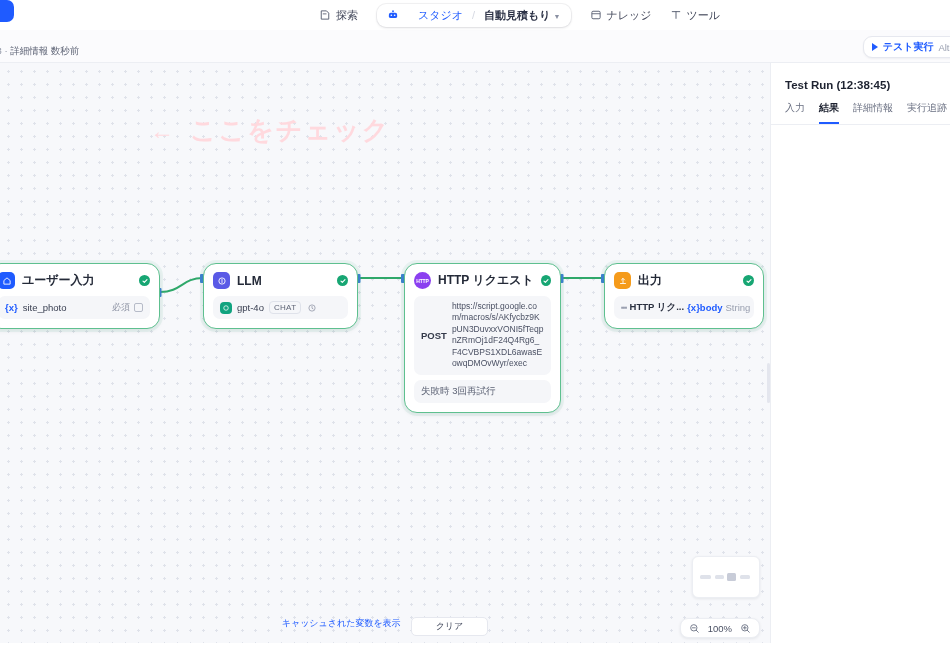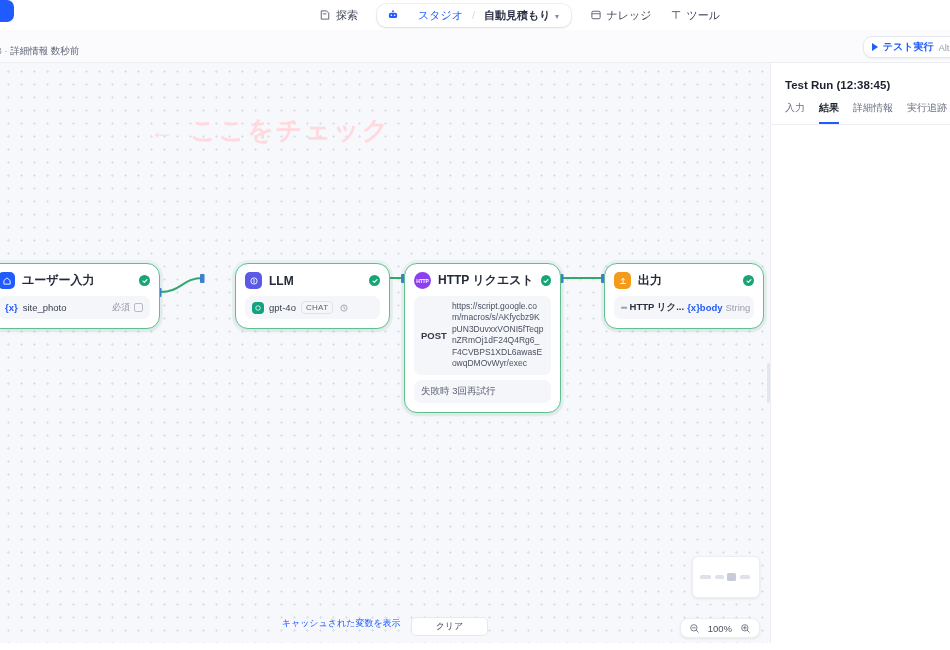--- a/index.html
+++ b/index.html
@@ -309,21 +309,21 @@
           <span class="var-x">{x}</span>
           <span>site_photo</span>
           <span class="req">
             <span>必須</span>
             <span class="box-ico"></span>
           </span>
         </div>
       </div>
     </div>
 
-    <div class="node" style="left:203px; top:200px; width:155px;margin-left:32px;">
+    <div class="node" style="left:203px; top:200px; width:155px;">
       <div class="node-head">
         <span class="node-icon" style="background:#5a5ae6;">
           <svg viewBox="0 0 16 16" width="10" height="10">
               <circle cx="8" cy="8" r="5" fill="none" stroke="#fff" stroke-width="1.4"></circle>
               <path d="M8 5.5v5" stroke="#fff" stroke-width="1.4" stroke-linecap="round"></path>
             </svg>
         </span>
         <span class="node-title">LLM</span>
         <span class="node-status">
           <svg viewBox="0 0 12 12" width="8" height="8">

